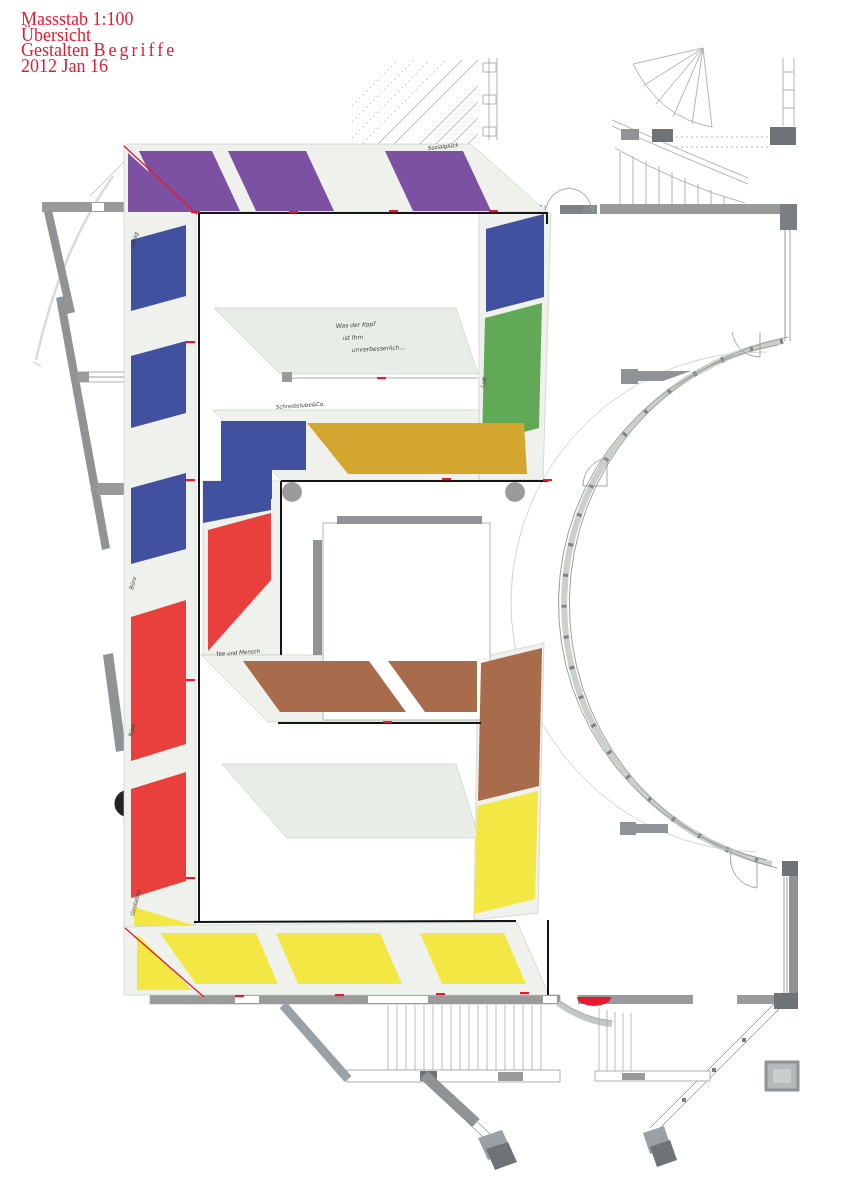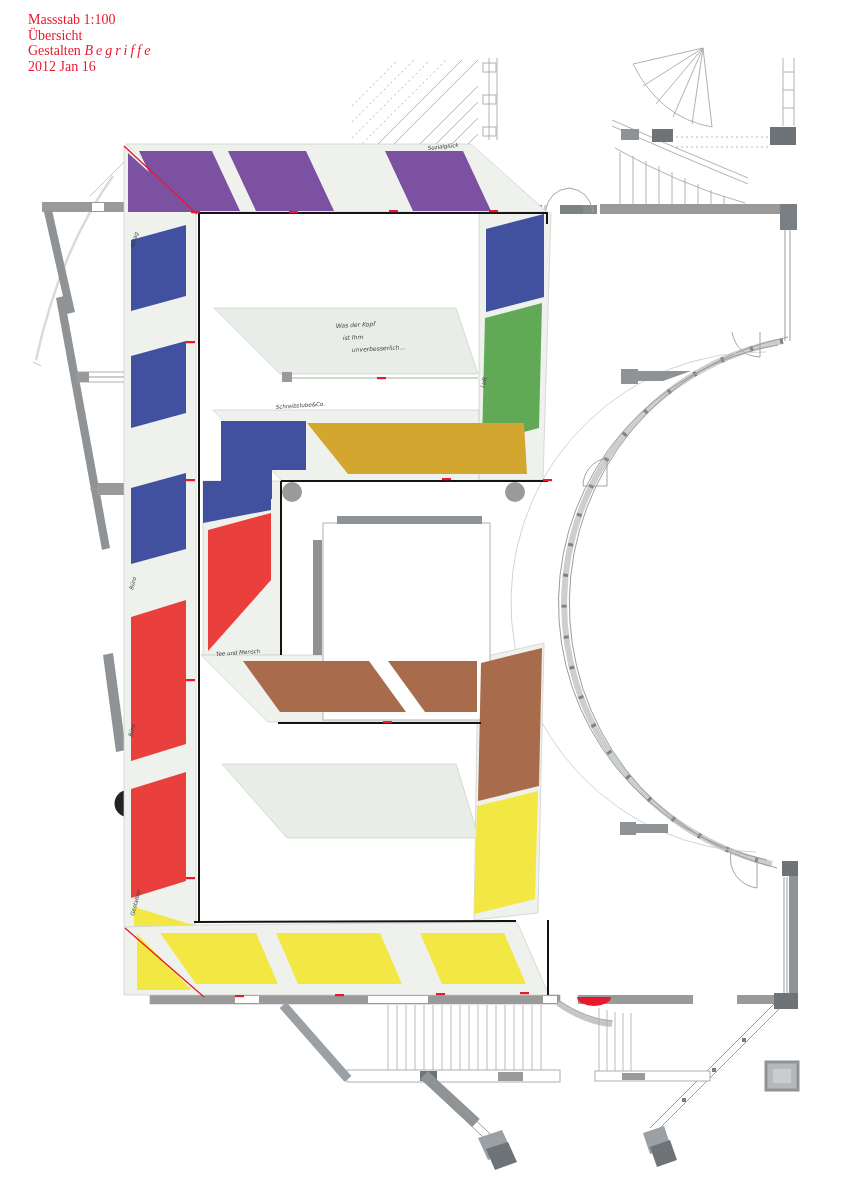--- a/index.html
+++ b/index.html
@@ -1,21 +1,21 @@
 <!DOCTYPE html>
 <html><head>
 <meta charset="utf-8">
 <style>
   html,body{margin:0;padding:0;background:#ffffff;}
   #stage{position:relative;width:842px;height:1191px;background:#ffffff;overflow:hidden;
          font-family:"Liberation Sans",sans-serif;}
   #plan{position:absolute;left:0;top:0;}
-  #titleblock{position:absolute;left:28px;top:12px;color:#e8192f;
-    font-family:"Liberation Serif",serif;font-size:14px;line-height:15.5px;white-space:pre;}
-  #titleblock .sp{letter-spacing:3px;font-style:italic;}
+  #titleblock{position:absolute;left:21px;top:12px;color:#e8192f;
+    font-family:"Liberation Serif",serif;font-size:18px;line-height:15.5px;white-space:pre;}
+  #titleblock .sp{letter-spacing:3px;}
   text{font-family:"DejaVu Sans",sans-serif;}
   .lbl{font-size:5.5px;font-style:italic;fill:#3c3c3c;}
   .note{font-size:6px;font-style:italic;fill:#444;}
   .thin{stroke:#9b9b9b;stroke-width:1;fill:none;}
   .vthin{stroke:#b4b6b5;stroke-width:0.8;fill:none;}
   .dot{stroke:#a7a7a7;stroke-width:0.8;fill:none;stroke-dasharray:2 3;}
 </style>
 </head>
 <body>
 <div id="stage">

